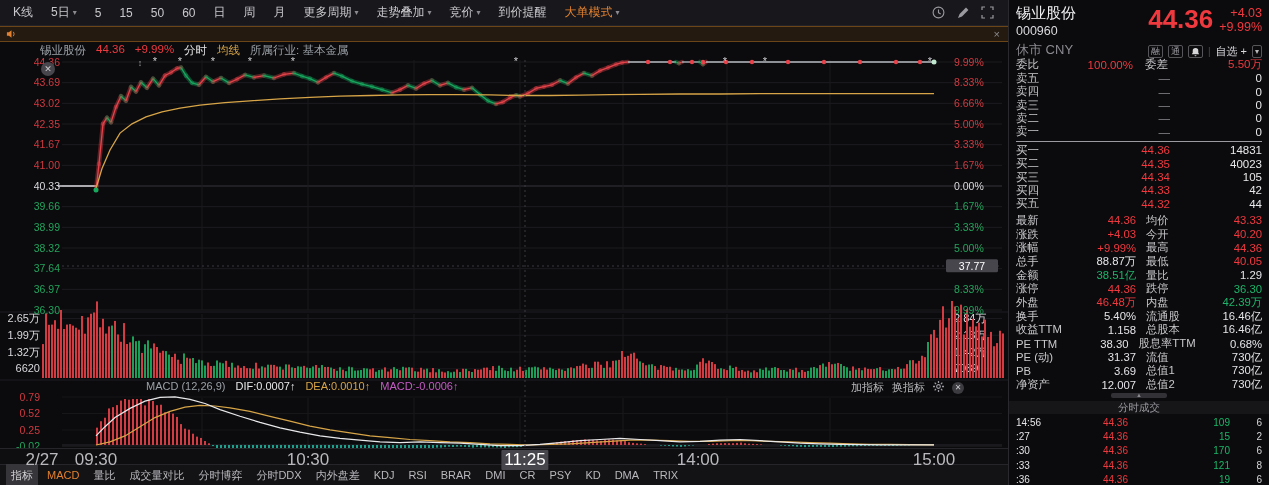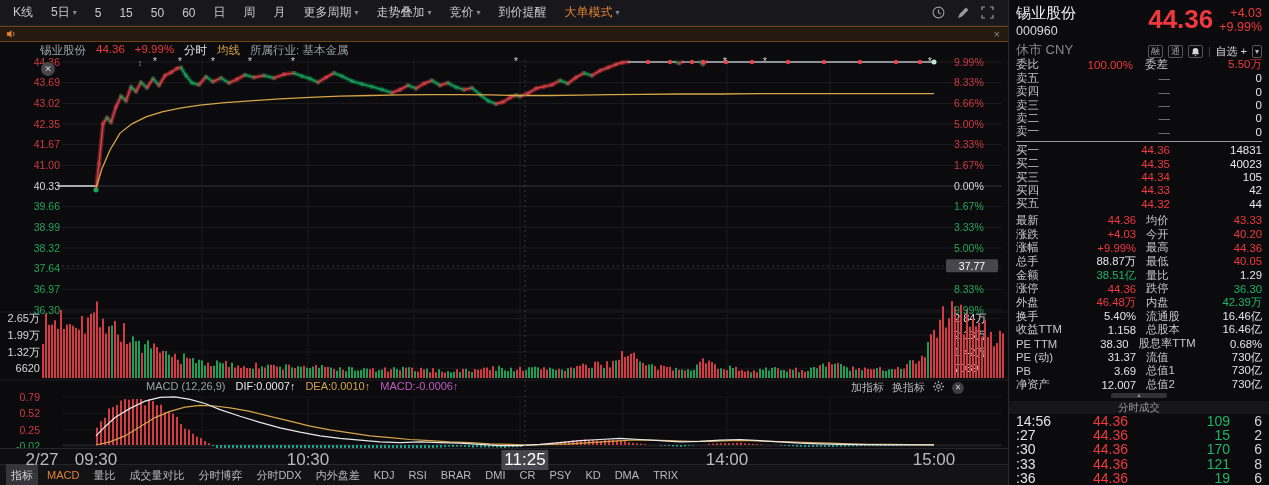--- a/index.html
+++ b/index.html
@@ -61,21 +61,21 @@
   .divider{border-top:1px solid #9a9aa0;margin:2px 0;}
   .c-r{color:#f0393f;} .c-g{color:#1db56a;} .c-w{color:#e4e4e8;} .c-d{color:#8a8a90;}
   .stats{margin-top:3px;}
   .stat-row{display:flex;align-items:center;height:13.7px;font-size:11.3px;}
   .stat-row .sl{min-width:46px;color:#c9c9cd;white-space:nowrap;}
   .stat-row .sv{flex:1;text-align:right;white-space:nowrap;}
   .stat-row .sl2{min-width:42px;margin-left:10px;color:#c9c9cd;white-space:nowrap;}
   .handle{height:8px;display:flex;justify-content:center;align-items:center;margin:1px 0;}
   .handle .bar{width:56px;height:5px;background:#323236;border-radius:2px;text-align:center;color:#8a8a90;font-size:6px;line-height:4px;}
   .tick-head{height:13px;background:#161619;color:#9a9aa0;font-size:10.5px;text-align:center;line-height:13px;margin:1px -7px 0 -7px;}
-  .tick-row{display:flex;align-items:center;height:14.3px;font-size:14px;}
+  .tick-row{display:flex;align-items:flex-end;height:14.3px;font-size:10px;}
   .tick-row .tt{width:46px;color:#e4e4e8;}
   .tick-row .tp{width:66px;text-align:right;color:#f0393f;}
   .tick-row .tv{flex:1;text-align:right;color:#1db56a;}
   .tick-row .tc{width:32px;text-align:right;color:#d5d5d8;}
   svg text{font-family:"Liberation Sans","DejaVu Sans",sans-serif;}
 </style>
 </head>
 <body>
 
 <div class="app">
@@ -942,21 +942,21 @@
           <span class="mini-circ">✕</span>
         </span>
       </div>
     </div>
 
     <div class="time-axis" id="time-axis">
         <span class="ta-label" style="left: 42px;">2/27</span>
         <span class="ta-label" style="left: 96px;">09:30</span>
         <span class="ta-label" style="left: 308px;">10:30</span>
         <span class="ta-label boxed" style="left: 525px;">11:25</span>
-        <span class="ta-label" style="left: 727px;">14:00</span>
+        <span class="ta-label" style="left: 698px;">14:00</span>
         <span class="ta-label" style="left: 934px;">15:00</span>
       </div>
 
     <div class="tab-bar" id="tab-bar">
         <span class="tab boxed">指标</span>
         <span class="tab active">MACD</span>
         <span class="tab">量比</span>
         <span class="tab">成交量对比</span>
         <span class="tab">分时博弈</span>
         <span class="tab">分时DDX</span>

